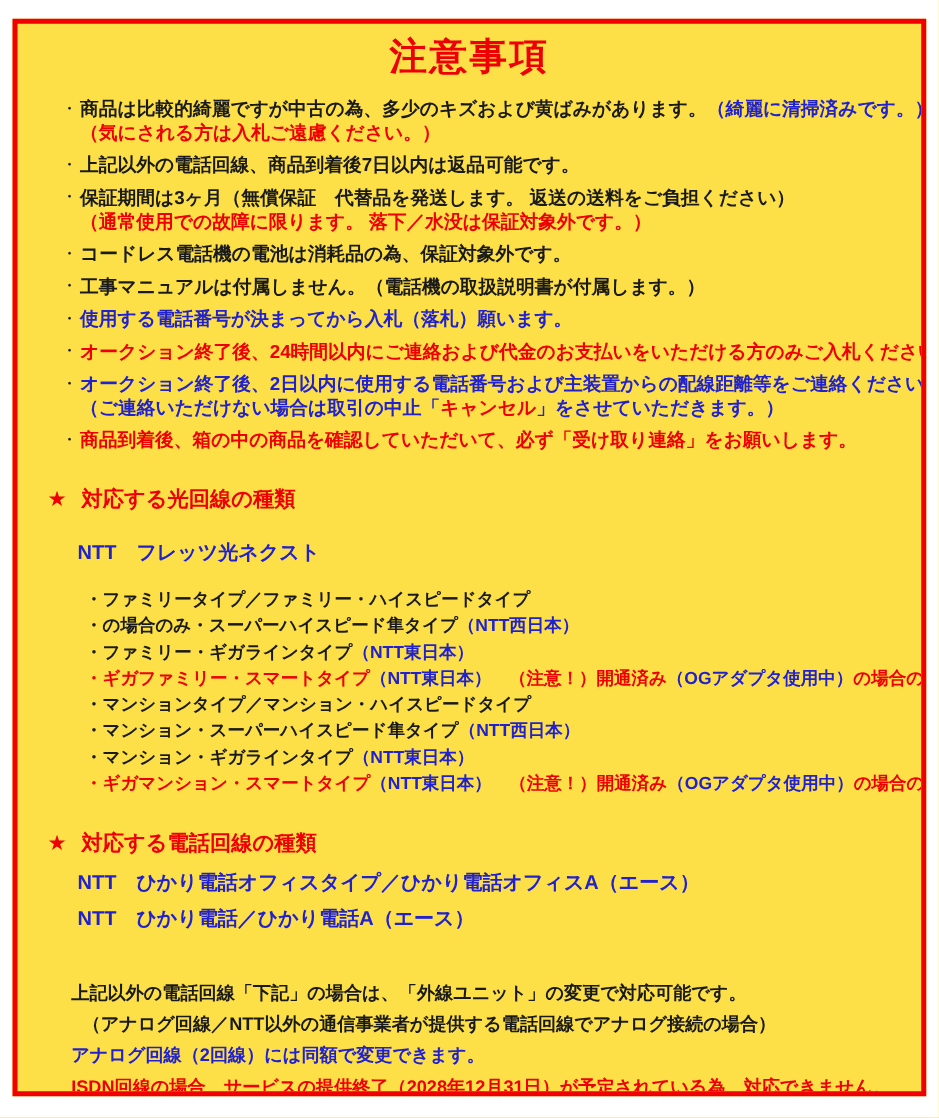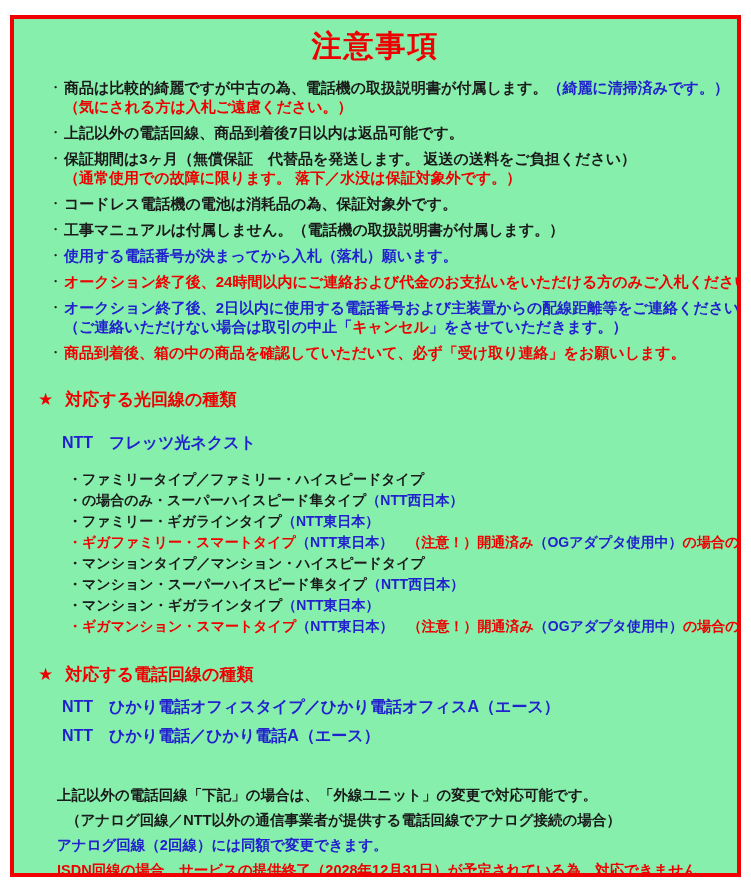--- a/index.html
+++ b/index.html
@@ -4,21 +4,21 @@
 <style>
   html,body{margin:0;padding:0;}
   body{
     width:751px;height:894px;position:relative;background:#ffffff;
     font-family:"Liberation Sans","DejaVu Sans",sans-serif;
     font-weight:700;
     -webkit-font-smoothing:antialiased;
   }
   .notice-box{
     position:absolute;left:10px;top:15px;width:731px;height:862px;
-    box-sizing:border-box;border:4px solid #f00000;background:#86efac;
+    box-sizing:border-box;border:4px solid #f00000;background:#fde047;
     overflow:hidden;
   }
   .page-title{
     margin-top:9px;text-align:center;font-size:30px;line-height:36px;
     color:#ee0000;letter-spacing:2px;
   }
   
   .c-black{color:#1a1a1a;}
   .c-red{color:#ee0000;}
   .c-blue{color:#2121ce;}
@@ -50,21 +50,21 @@
 <body>
 
 <div class="notice-box">
 
   <div class="page-title">注意事項</div>
 
   <div class="notices">
       <div class="notice">
         <span class="bullet">・</span>
         <div>
-          <div class="nline"><span class="c-black">商品は比較的綺麗ですが中古の為、電話機の取扱説明書が付属します。</span><span class="c-blue">（綺麗に清掃済みです。）</span></div>
+          <div class="nline"><span class="c-black">商品は比較的綺麗ですが中古の為、多少のキズおよび黄ばみがあります。</span><span class="c-blue">（綺麗に清掃済みです。）</span></div>
           <div class="nline"><span class="c-red">（気にされる方は入札ご遠慮ください。）</span></div>
         </div>
       </div>
       <div class="notice">
         <span class="bullet">・</span>
         <div>
           <div class="nline"><span class="c-black">上記以外の電話回線、商品到着後7日以内は返品可能です。</span></div>
         </div>
       </div>
       <div class="notice">

